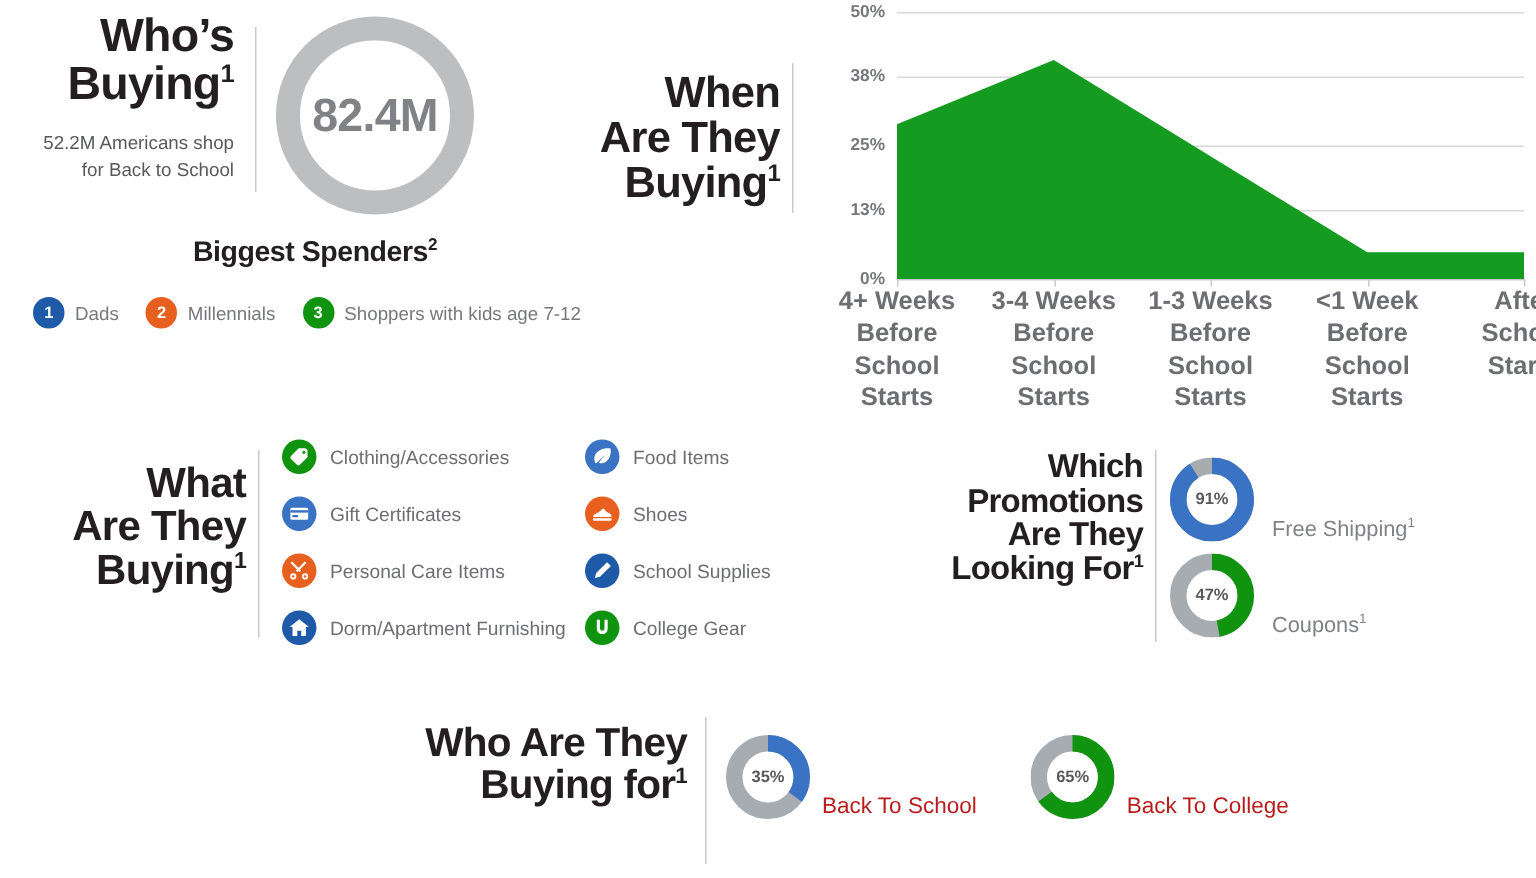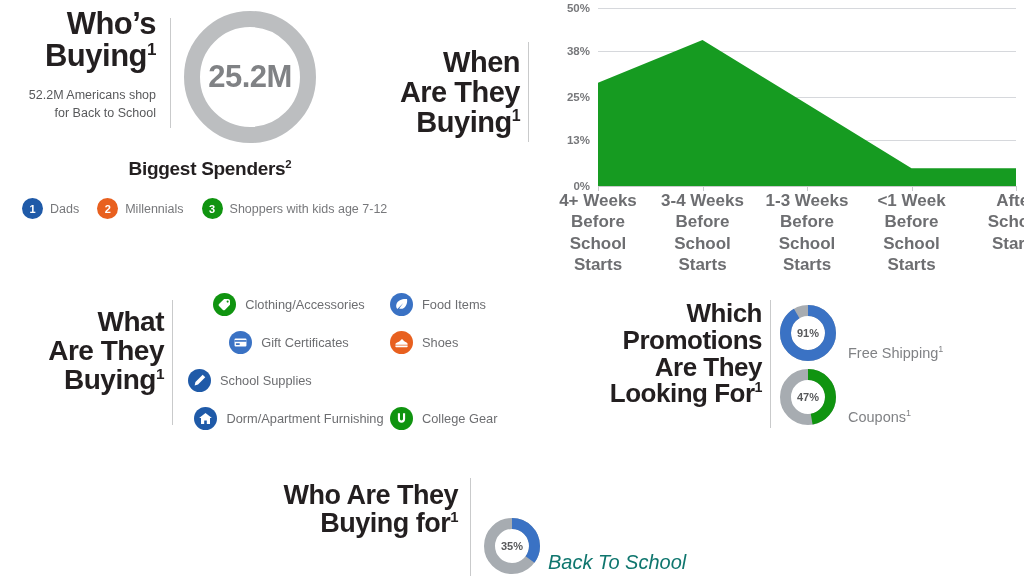--- a/index.html
+++ b/index.html
@@ -82,61 +82,61 @@
   #what-grid{left:188px;top:285px;width:380px;}
   .item-row{display:flex;align-items:center;height:38px;}
   .item{display:flex;align-items:center;}
   .item .ic{
     width:23px;height:23px;border-radius:50%;
     display:flex;align-items:center;justify-content:center;
     margin-right:9px;flex:none;
   }
   .item .ic svg{display:block;}
   .item .lbl{font-size:12.8px;color:#6d6e71;white-space:nowrap;}
-  .col-a{width:202px;justify-content:center;}
-
-  
-  #promo-heading{left:590px;top:300px;width:172px;font-size:26px;}
+  .col-a{width:202px;}
+
+  
+  #promo-heading{left:590px;top:300px;width:172px;font-size:22px;}
   #promo-divider{left:770px;top:300px;height:128px;}
   #promo-list{left:780px;top:305px;}
   .donut-row{display:flex;align-items:flex-end;margin-bottom:8px;}
   .donut{position:relative;flex:none;}
   .donut .val{
     position:absolute;left:0;top:0;width:100%;height:100%;
     display:flex;align-items:center;justify-content:center;
     font-size:11px;font-weight:bold;color:#58595b;
   }
   .donut-lbl{font-size:14.5px;color:#808285;margin-left:12px;white-space:nowrap;margin-top:28px;}
   .donut-lbl sup{font-size:.62em;vertical-align:super;line-height:0;}
 
   
   #forwhom-heading{left:248px;top:482px;width:210px;font-size:27px;}
   #forwhom-divider{left:470px;top:478px;height:98px;}
-  #forwhom-list{left:484px;top:518px;display:flex;align-items:center;}
+  #forwhom-list{left:484px;top:490px;display:flex;align-items:center;}
   #forwhom-list .donut-row{margin-bottom:0;margin-right:36px;}
-  #forwhom-list .donut-lbl{font-size:20px;color:#0f766e;margin-left:8px;font-style:italic;}
+  #forwhom-list .donut-lbl{font-size:15px;color:#b91c1c;margin-left:8px;}
 </style>
 </head>
 <body>
 
 <div class="stage">
 
   <div class="abs hdg" id="whos-buying-heading">
     <span>Who’s</span><br>
     <span>Buying</span><sup>1</sup>
   </div>
   <div class="abs" id="whos-buying-sub">
     <span>52.2M Americans shop</span><br>
     <span>for Back to School</span>
   </div>
   <div class="abs vdiv" id="whos-buying-divider"></div>
 
   <div class="abs ring-wrap">
     <div class="ring">
-      <span>25.2M</span>
+      <span>82.4M</span>
     </div>
   </div>
 
   <div class="abs" id="biggest-spenders-title">
     <span>Biggest Spenders</span><sup>2</sup>
   </div>
   <div class="abs" id="spenders-row">
       <div class="spender">
         <div class="num" style="background:#1f5aa8">1</div>
         <div class="lbl">Dads</div>
@@ -245,20 +245,32 @@
         <div class="item ">
           <span class="ic" style="background:#e8601f">
             <svg width="15" height="15" viewBox="0 0 24 24">
               <path fill="#ffffff" d="M2.2 15.4c0-2.5 2.4-3.1 4.4-4.1 2.1-1 3.4-2.4 4.8-3.9 1.1-1.2 2.6-.9 3.3.4.9 1.7 2.6 2.9 4.6 3.6 2.2.8 2.5 1.8 2.5 4zM2.2 16.8h19.6v1.6c0 .6-.5 1.1-1.1 1.1H3.3c-.6 0-1.1-.5-1.1-1.1z"></path>
             </svg>
           </span>
           <span class="lbl">Shoes</span>
         </div>
       </div>
       <div class="item-row">
+        <div class="item col-a">
+          <span class="ic" style="background:#e8601f">
+            <svg width="15" height="15" viewBox="0 0 24 24">
+              <path fill="#ffffff" d="M19.6 3.6 9.9 13.3 8.3 11.7 17.9 2zM4.4 2 14 11.7l-1.6 1.6L2.7 3.6z"></path>
+              <circle fill="#ffffff" cx="5.6" cy="18" r="3.3"></circle>
+              <circle fill="#e8601f" cx="5.6" cy="18" r="1.3"></circle>
+              <circle fill="#ffffff" cx="18.2" cy="18" r="3.3"></circle>
+              <circle fill="#e8601f" cx="18.2" cy="18" r="1.3"></circle>
+            </svg>
+          </span>
+          <span class="lbl">Personal Care Items</span>
+        </div>
         <div class="item ">
           <span class="ic" style="background:#1f5aa8">
             <svg width="15" height="15" viewBox="0 0 24 24">
               <path fill="#ffffff" d="m17.1 2.8 4.1 4.1-11.6 11.6-5.4 1.3 1.3-5.4z"></path>
             </svg>
           </span>
           <span class="lbl">School Supplies</span>
         </div>
       </div>
       <div class="item-row">
@@ -311,15 +323,22 @@
   </div>
   <div class="abs vdiv" id="forwhom-divider"></div>
   <div class="abs" id="forwhom-list">
       <div class="donut-row">
         <div class="donut" style="width:56px;height:56px"><svg width="56" height="56" viewBox="0 0 56 56">
             <circle cx="28" cy="28" r="22.5" fill="none" stroke="#a7acb1" stroke-width="11"></circle>
             <circle cx="28" cy="28" r="22.5" fill="none" stroke="#3a72c4" stroke-width="11" stroke-dasharray="49.48 91.89" transform="rotate(-90 28 28)"></circle>
           </svg><div class="val">35%</div></div>
         <div class="donut-lbl"><span>Back To School</span></div>
       </div>
+      <div class="donut-row">
+        <div class="donut" style="width:56px;height:56px"><svg width="56" height="56" viewBox="0 0 56 56">
+            <circle cx="28" cy="28" r="22.5" fill="none" stroke="#a7acb1" stroke-width="11"></circle>
+            <circle cx="28" cy="28" r="22.5" fill="none" stroke="#109410" stroke-width="11" stroke-dasharray="91.89 49.48" transform="rotate(-90 28 28)"></circle>
+          </svg><div class="val">65%</div></div>
+        <div class="donut-lbl"><span>Back To College</span></div>
+      </div>
     </div>
 
 </div>
 
 </body></html>

